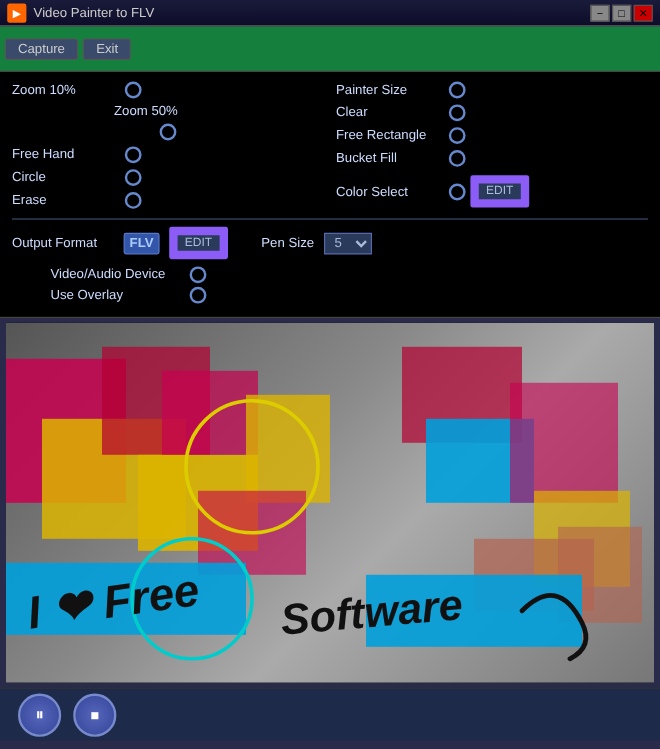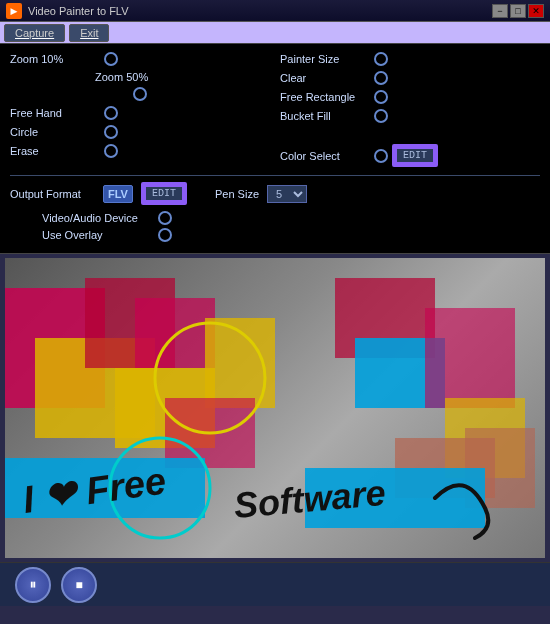--- a/index.html
+++ b/index.html
@@ -50,28 +50,27 @@
       align-items: center;
       justify-content: center;
       font-size: 9px;
       cursor: pointer;
       color: #000;
     }
     .tb-btn.close { background: #cc0000; }
 
     
     .menu-bar {
-      background: #c4b5fd;
-      height: 22px;
+      background: #15803d;
+      height: 38px;
       display: flex;
       align-items: center;
       padding: 0 4px;
       border-bottom: 1px solid #444;
       gap: 4px;
-      text-decoration: underline;
     }
     .menu-btn {
       background: #3a4a6a;
       border: 1px solid #555;
       color: #ccc;
       padding: 2px 10px;
       font-size: 11px;
       cursor: pointer;
       border-radius: 2px;
     }
@@ -107,27 +106,26 @@
       border: 2px solid #6688cc;
       background: transparent;
       cursor: pointer;
       display: flex;
       align-items: center;
       justify-content: center;
       flex-shrink: 0;
     }
     .edit-btn {
       background: #2a3a5a;
-      border: 5px solid #8b5cf6;
+      border: 7px solid #8b5cf6;
       color: #aabbdd;
       padding: 1px 6px;
       font-size: 10px;
       cursor: pointer;
       border-radius: 2px;
-      font-family: Liberation Mono, monospace;
     }
 
     .divider-line {
       height: 1px;
       background: #3a4a6a;
       margin: 6px 0;
     }
 
     .output-row {
       display: flex;
@@ -292,21 +290,21 @@
         <div class="radio-btn"></div>
       </div>
       <div class="tool-row" style="margin-top:5px;">
         <span class="tool-label">Free Rectangle</span>
         <div class="radio-btn"></div>
       </div>
       <div class="tool-row" style="margin-top:5px;">
         <span class="tool-label">Bucket Fill</span>
         <div class="radio-btn"></div>
       </div>
-      <div class="tool-row" style="margin-top:21px;">
+      <div class="tool-row" style="margin-top:7px;">
         <span class="tool-label">Color Select</span>
         <div class="radio-btn"></div>
         <button class="edit-btn">EDIT</button>
       </div>
     </div>
   </div>
 
   <div class="divider-line"></div>
 
   <div class="output-row">

